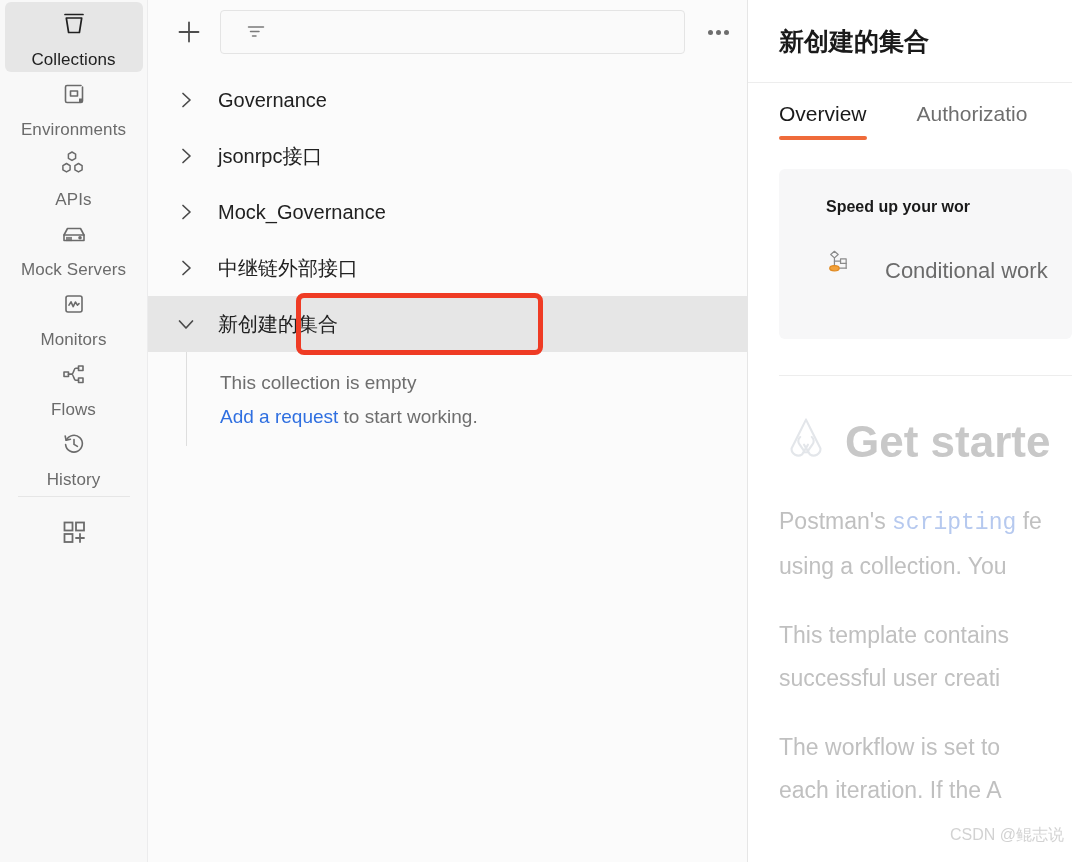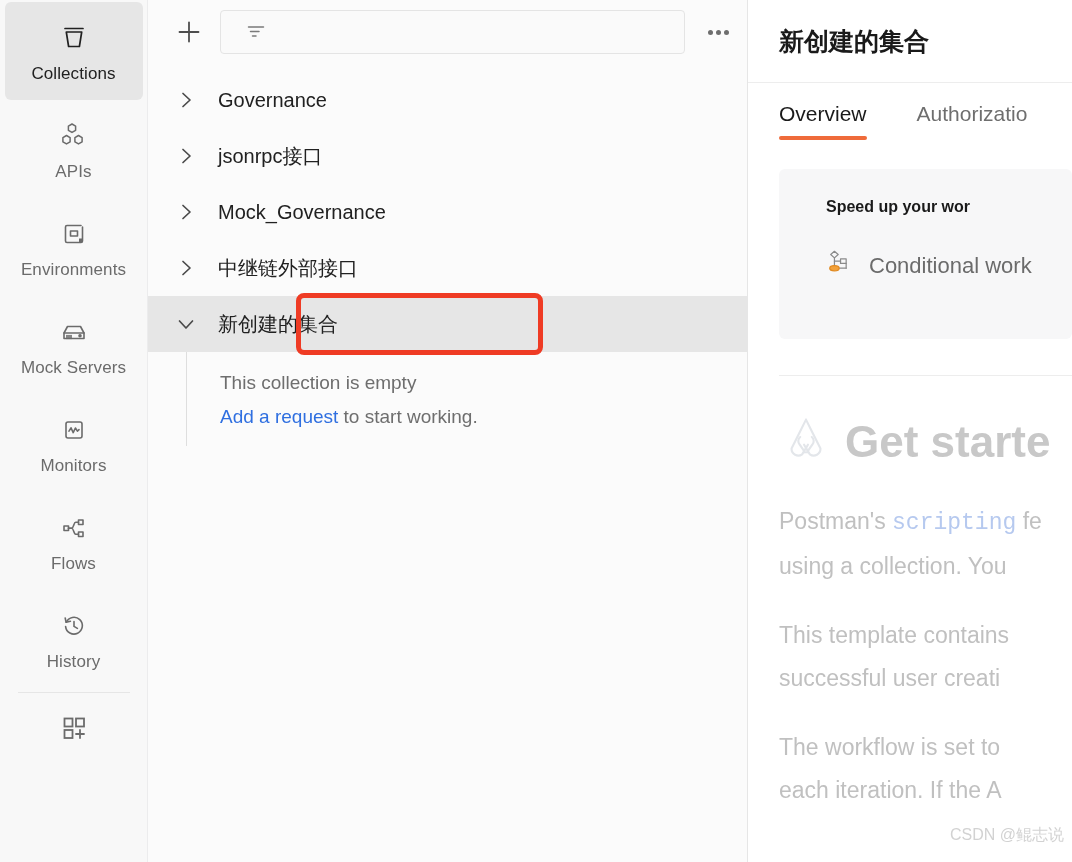--- a/index.html
+++ b/index.html
@@ -15,21 +15,21 @@
   .rail {
     width: 148px; height: 862px;
     background: #f8f8f8;
     border-right: 1px solid #ececed;
     position: relative;
     flex: 0 0 148px;
     padding-top: 2px;
   }
   .rail-item {
     width: 138px; margin: 0 auto;
-    height: 98px;
+    height: 70px;
     display: flex; flex-direction: column;
     align-items: center; justify-content: center;
     gap: 10px;
     border-radius: 6px;
     cursor: pointer;
     color: #6b6b6b;
   }
   .rail-item.active { background: #e6e6e6; color: #212121; }
   .rail-label { font-size: 17px; line-height: 1; letter-spacing: .1px; }
   .rail-item.active .rail-label { color: #212121; }
@@ -168,21 +168,21 @@
     background: #f7f7f8;
     border-radius: 6px;
     padding: 29px 0 32px 47px;
     min-height: 170px;
   }
   .promo-title {
     font-size: 16px; font-weight: bold; color: #1a1a1a;
     white-space: nowrap; margin-bottom: 32px;
   }
   .promo-item {
-    display: flex; align-items: center; gap: 13px;
+    display: flex; align-items: flex-end; gap: 29px;
     font-size: 22px; color: #6b6b6b; white-space: nowrap;
   }
 
   .divider-h {
     margin-left: 31px;
     height: 1px; background: #ededed;
     margin-top: 36px;
   }
 
   .doc-area { padding: 34px 0 0 31px; }
@@ -219,38 +219,38 @@
         <svg viewBox="0 0 34 34" width="34" height="34" fill="none" stroke="currentColor" stroke-width="1.7" stroke-linecap="round" stroke-linejoin="round">
           <line x1="8" y1="7.5" x2="26" y2="7.5"></line>
           <path d="M9.3 11 L11.6 25.5 L22.4 25.5 L24.7 11 Z"></path>
         </svg>
       </span>
       <span class="rail-label">Collections</span>
     </div>
 
     <div class="rail-item">
       <span class="rail-icon">
+        <svg viewBox="0 0 34 34" width="34" height="34" fill="none" stroke="currentColor" stroke-width="1.6" stroke-linecap="round" stroke-linejoin="round">
+          <path d="M24 8.5 H10 a1.5 1.5 0 0 0 -1.5 1.5 v14 a1.5 1.5 0 0 0 1.5 1.5 h14 a1.5 1.5 0 0 0 1.5 -1.5 V10"></path>
+          <rect x="13.5" y="14" width="7" height="5"></rect>
+          <rect x="22" y="21.5" width="3.5" height="3.5" fill="currentColor" stroke="none"></rect>
+        </svg>
+      </span>
+      <span class="rail-label">Environments</span>
+    </div>
+
+    <div class="rail-item">
+      <span class="rail-icon">
         <svg viewBox="0 0 34 34" width="34" height="34" fill="none" stroke="currentColor" stroke-width="1.5" stroke-linejoin="round">
           <polygon points="15,5 18.6,7.1 18.6,11.3 15,13.4 11.4,11.3 11.4,7.1"></polygon>
           <polygon points="9.5,16.5 13.1,18.6 13.1,22.8 9.5,24.9 5.9,22.8 5.9,18.6"></polygon>
           <polygon points="21.5,16.5 25.1,18.6 25.1,22.8 21.5,24.9 17.9,22.8 17.9,18.6"></polygon>
         </svg>
       </span>
       <span class="rail-label">APIs</span>
-    </div>
-
-    <div class="rail-item">
-      <span class="rail-icon">
-        <svg viewBox="0 0 34 34" width="34" height="34" fill="none" stroke="currentColor" stroke-width="1.6" stroke-linecap="round" stroke-linejoin="round">
-          <path d="M24 8.5 H10 a1.5 1.5 0 0 0 -1.5 1.5 v14 a1.5 1.5 0 0 0 1.5 1.5 h14 a1.5 1.5 0 0 0 1.5 -1.5 V10"></path>
-          <rect x="13.5" y="14" width="7" height="5"></rect>
-          <rect x="22" y="21.5" width="3.5" height="3.5" fill="currentColor" stroke="none"></rect>
-        </svg>
-      </span>
-      <span class="rail-label">Environments</span>
     </div>
 
     <div class="rail-item">
       <span class="rail-icon">
         <svg viewBox="0 0 34 34" width="34" height="34" fill="none" stroke="currentColor" stroke-width="1.6" stroke-linecap="round" stroke-linejoin="round">
           <path d="M7 18 L10.5 11.5 H23.5 L27 18 V23.5 H7 Z"></path>
           <line x1="7" y1="18" x2="27" y2="18"></line>
           <line x1="10" y1="20.5" x2="10" y2="23.5"></line>
           <line x1="12" y1="20.5" x2="12" y2="23.5"></line>
           <line x1="14" y1="20.5" x2="14" y2="23.5"></line>

